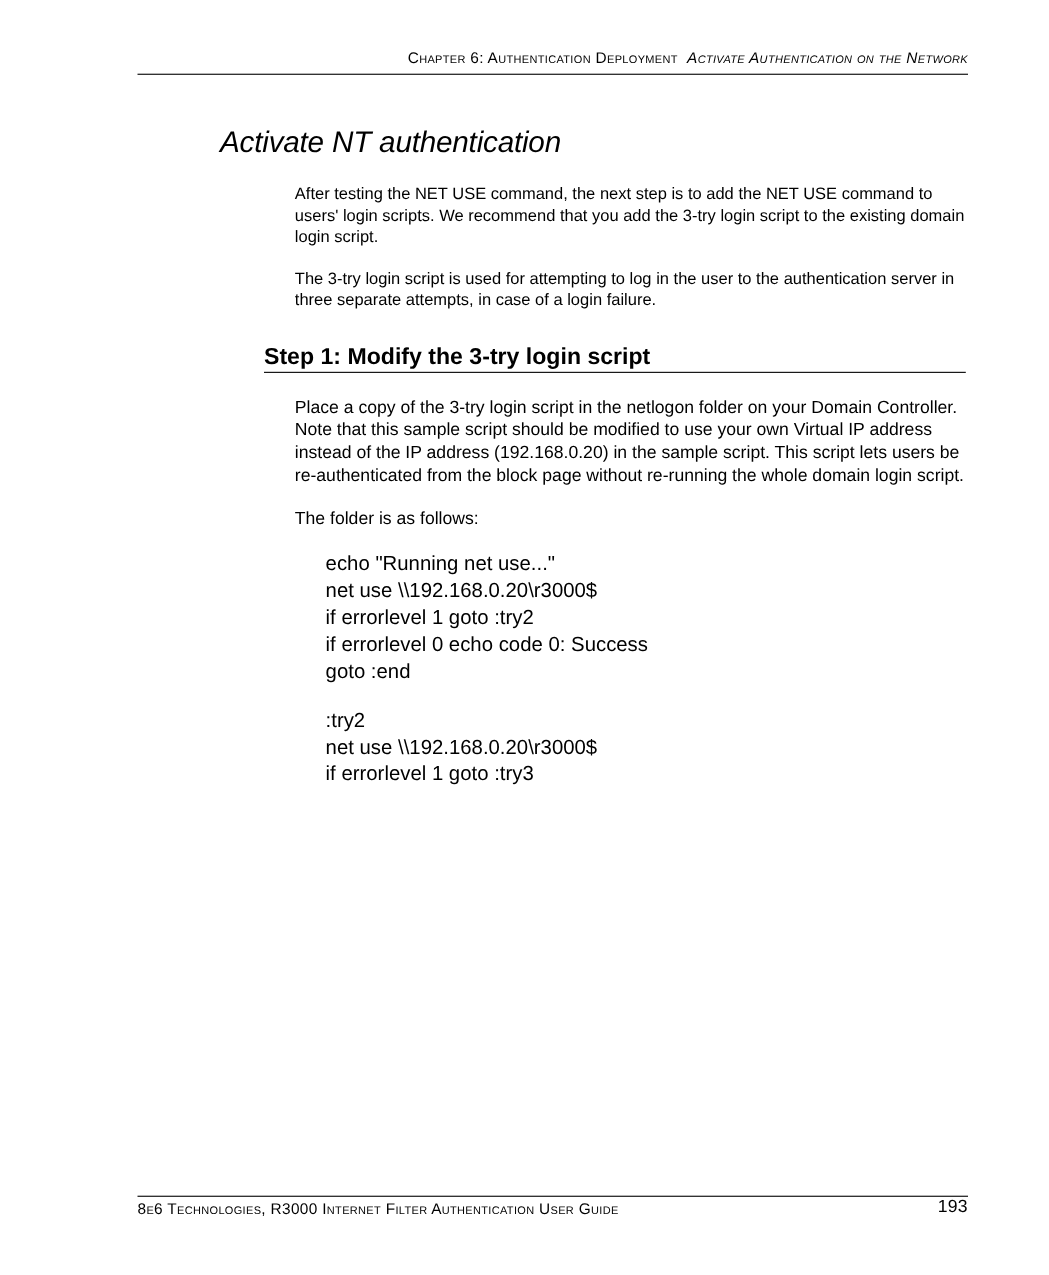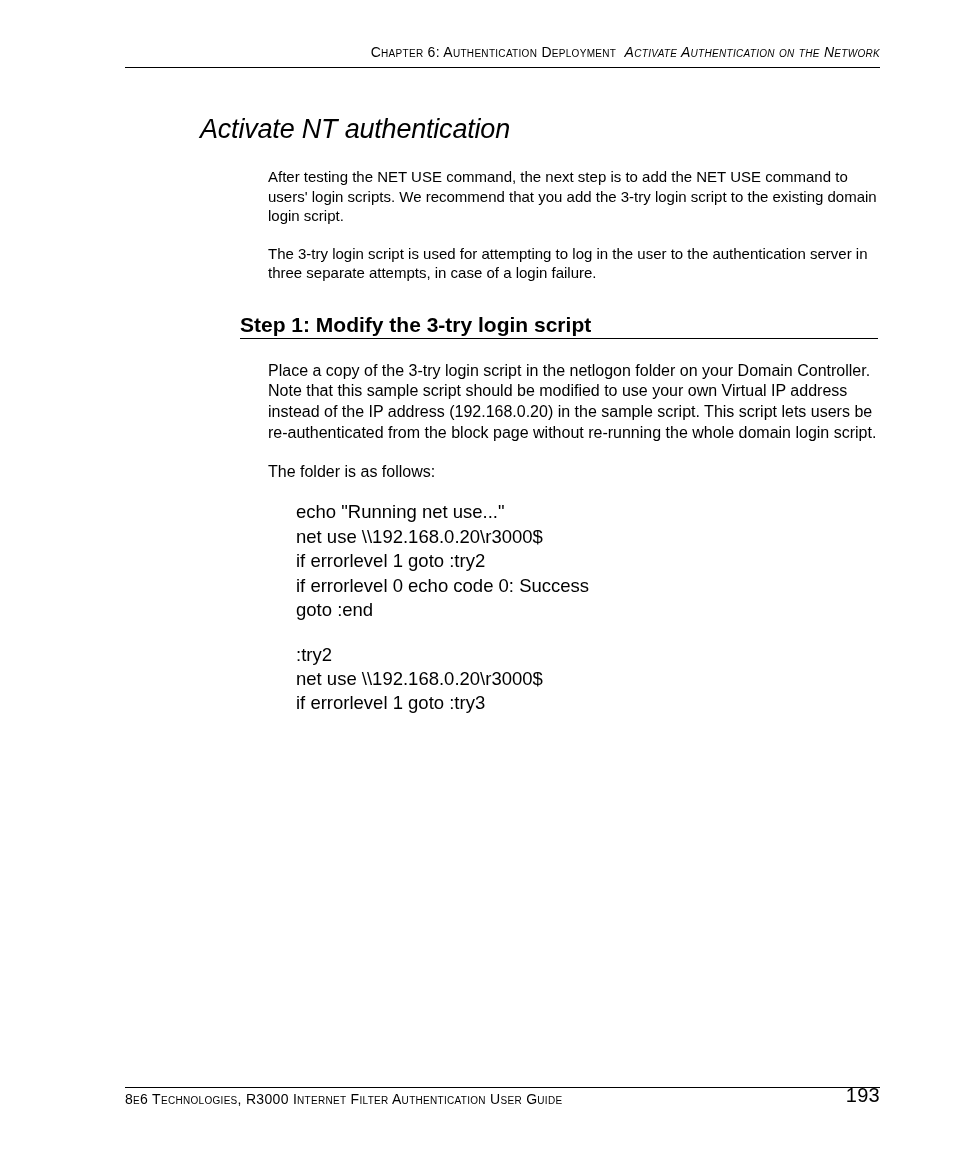--- a/index.html
+++ b/index.html
@@ -96,21 +96,21 @@
   }
   .footer-rule {
     position: absolute;
     bottom: 71px;
     left: 125px;
     right: 74px;
     border-top: 1px solid #000;
   }
   .page-number {
     font-variant: normal;
-    font-size: 20px;
+    font-size: 16px;
   }
 </style>
 </head>
 <body>
 
 <div class="page-header">
   <span>Chapter 6: Authentication Deployment</span>&nbsp;&nbsp;<span style="font-style:italic;">Activate Authentication on the Network</span>
 </div>
 <div class="header-rule"></div>
 

